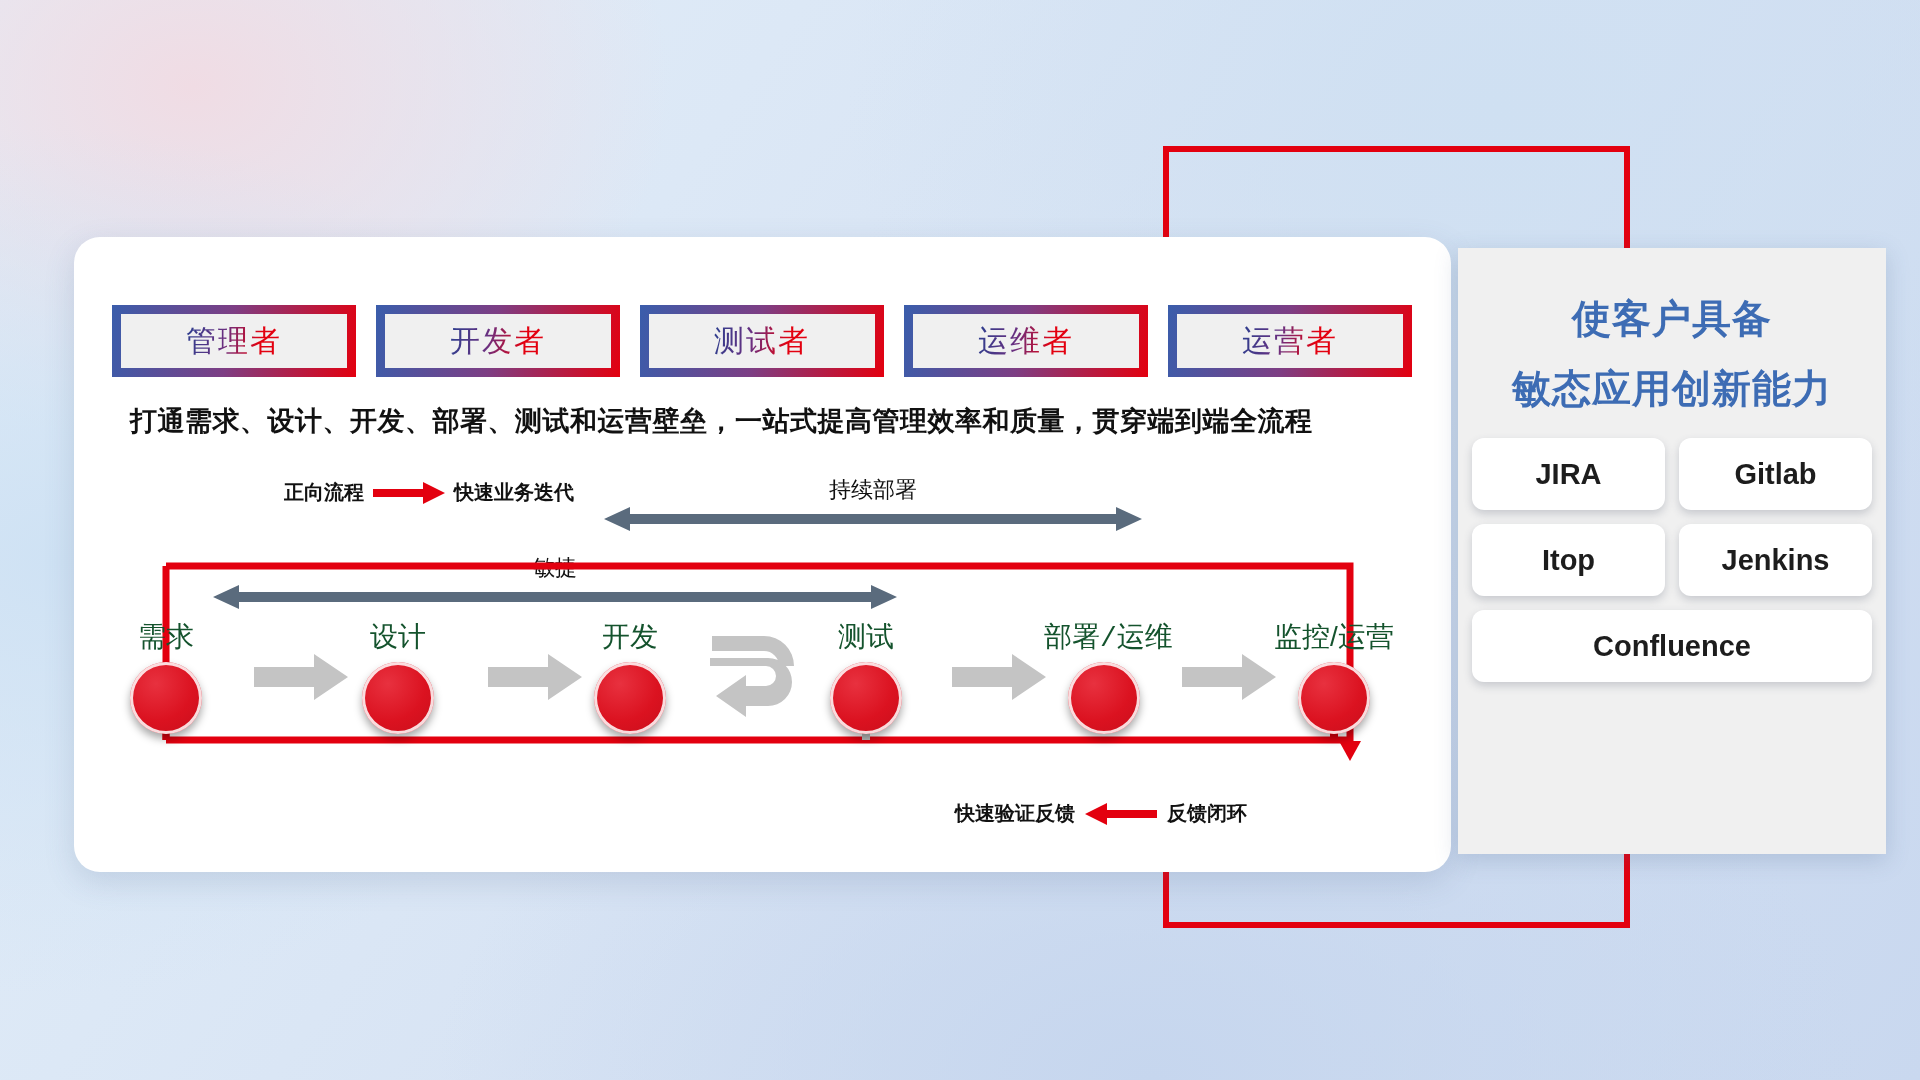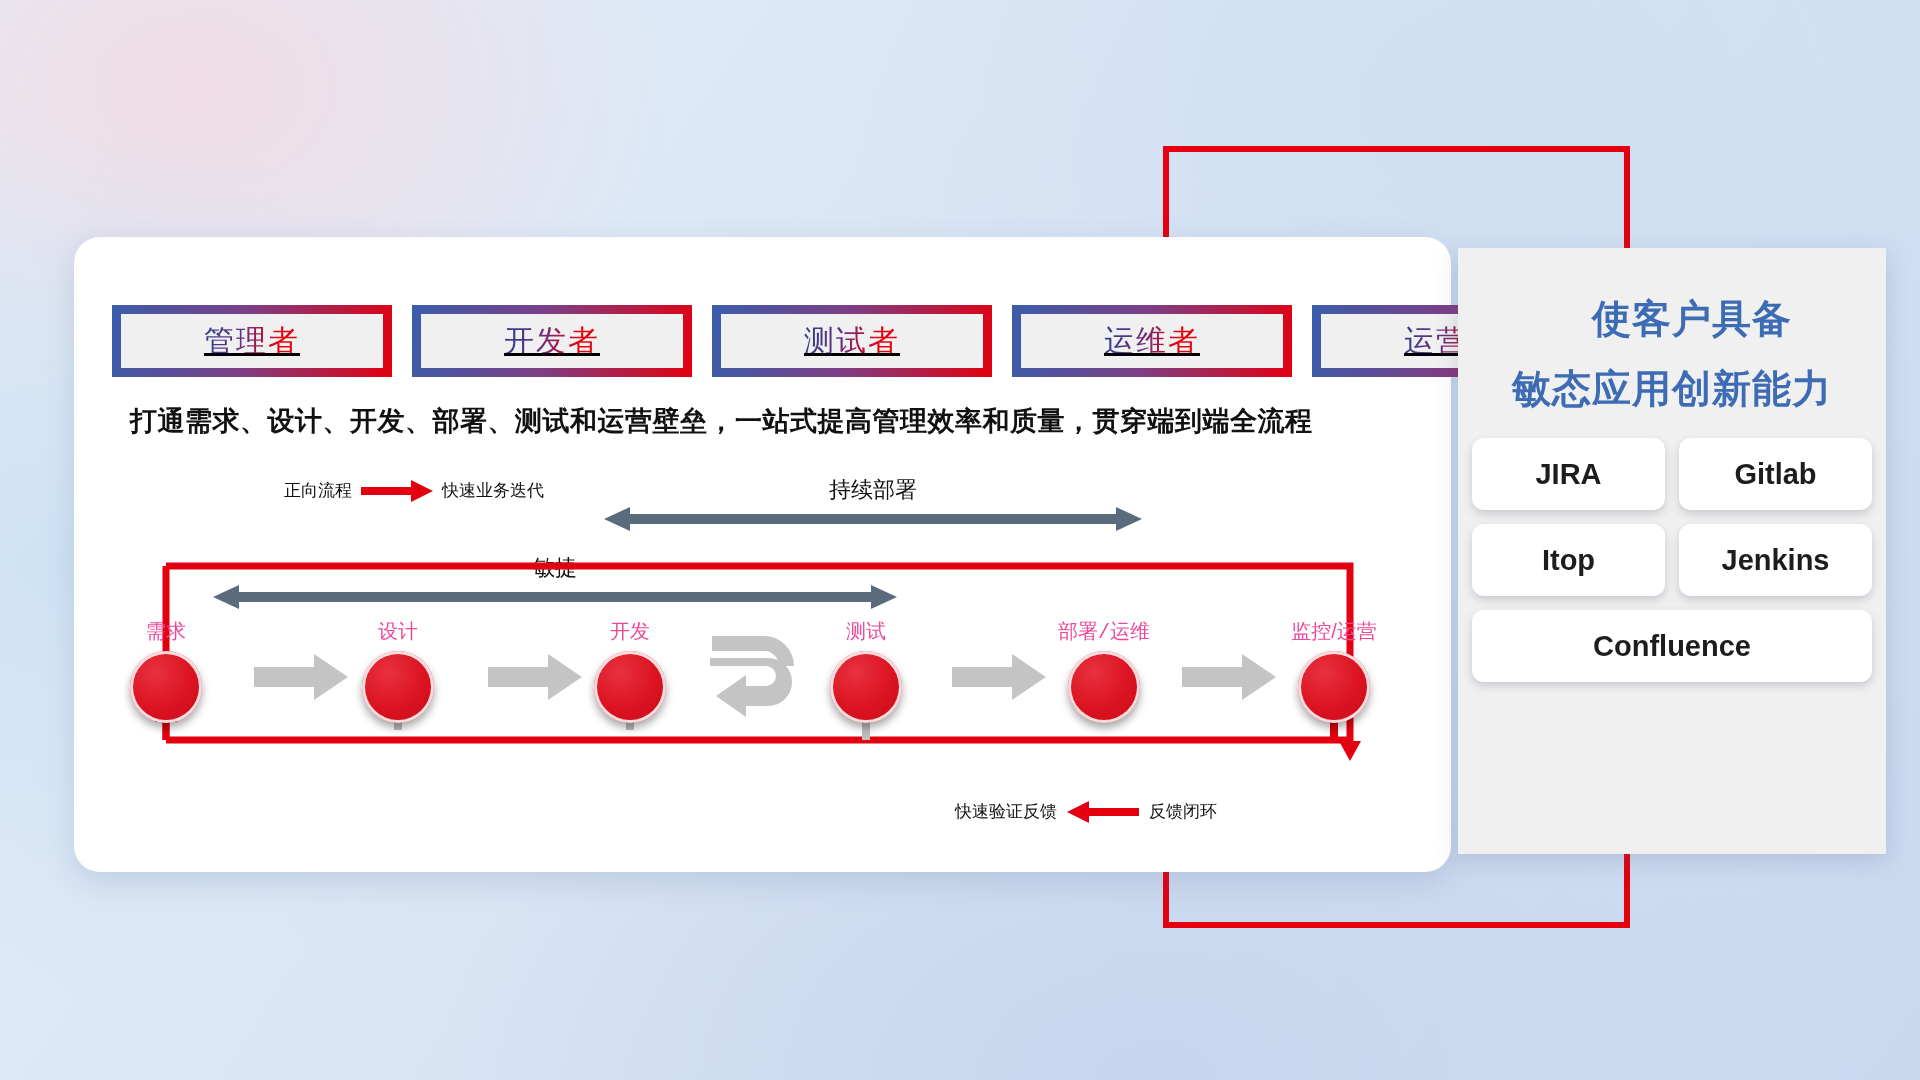--- a/index.html
+++ b/index.html
@@ -21,71 +21,71 @@
   
   #card{
     position:absolute;left:74px;top:237px;width:1377px;height:635px;
     background:#fff;border-radius:26px;
     box-shadow:0 10px 30px rgba(80,100,140,.18);
   }
 
   
   #roles{position:absolute;left:112px;top:305px;display:flex;gap:20px;}
   .role{
-    width:280px;height:72px;position:relative;
+    width:244px;height:72px;position:relative;
     background:linear-gradient(100deg,#3a5dab 0%,#7d3e84 48%,#e3000f 100%);
-    padding:9px;box-sizing:border-box;text-decoration:underline;
+    padding:9px;box-sizing:border-box;
   }
   .role-inner{
     width:100%;height:100%;background:#f0f0f0;
     display:flex;align-items:center;justify-content:center;
   }
   .role-txt{
     font-size:30px;font-weight:400;letter-spacing:2px;
     background:linear-gradient(100deg,#2b3f8f 0%,#6a2f80 40%,#e3000f 75%);
     -webkit-background-clip:text;background-clip:text;color:transparent;
     -webkit-text-fill-color:transparent;
   }
 
   
   #headline{
     position:absolute;left:130px;top:403px;width:1300px;
     font-size:27px;font-weight:700;color:#111;letter-spacing:.5px;white-space:nowrap;font-family:Liberation Mono, monospace;
   }
 
   
   #fwd{position:absolute;left:284px;top:479px;display:flex;align-items:center;gap:9px;}
-  .cap{font-size:17px;font-weight:400;color:#111;white-space:nowrap;}
+  .cap{font-size:20px;font-weight:700;color:#111;white-space:nowrap;}
 
   
   .measure{position:absolute;}
   .mlabel{position:absolute;width:100%;text-align:center;font-size:22px;color:#111;white-space:nowrap;}
 
   
   #pipeline{position:absolute;left:0;top:0;width:1920px;height:1080px;pointer-events:none;}
   .stage{position:absolute;width:120px;text-align:center;}
-  .stage .slabel{font-size:20px;color:#ec4899;white-space:nowrap;margin-bottom:6px;}
+  .stage .slabel{font-size:28px;color:#14532d;white-space:nowrap;margin-bottom:6px;}
   .dot{
     width:72px;height:72px;border-radius:50%;margin:0 auto;
     background:radial-gradient(circle at 36% 30%,#e8313f 0%,#db1220 55%,#c70e1b 100%);
     box-shadow:0 5px 9px rgba(0,0,0,.35), inset 0 0 0 3px rgba(255,255,255,.85);
   }
 
   
   #fb{position:absolute;left:955px;top:800px;display:flex;align-items:center;gap:10px;}
 
   
   #panel{
     position:absolute;left:1458px;top:248px;width:428px;height:606px;
     background:#f0f0f0;box-shadow:0 6px 22px rgba(70,95,135,.22);
   }
   .ptitle{
     text-align:center;color:#3d6cb4;font-size:39px;font-weight:700;letter-spacing:1px;
   }
-  #pt1{position:absolute;top:44px;width:100%;padding-left:20px;}
+  #pt1{position:absolute;top:44px;width:100%;}
   #pt2{position:absolute;top:114px;width:100%;}
   #chips{position:absolute;top:190px;left:14px;width:400px;
          display:flex;flex-wrap:wrap;gap:14px;}
   .chip{
     background:#fff;border-radius:12px;height:72px;
     display:flex;align-items:center;justify-content:center;
     font-size:29px;font-weight:700;color:#1d1d1d;
     box-shadow:0 4px 8px rgba(60,70,90,.22);
   }
   .chip.half{width:193px;}

